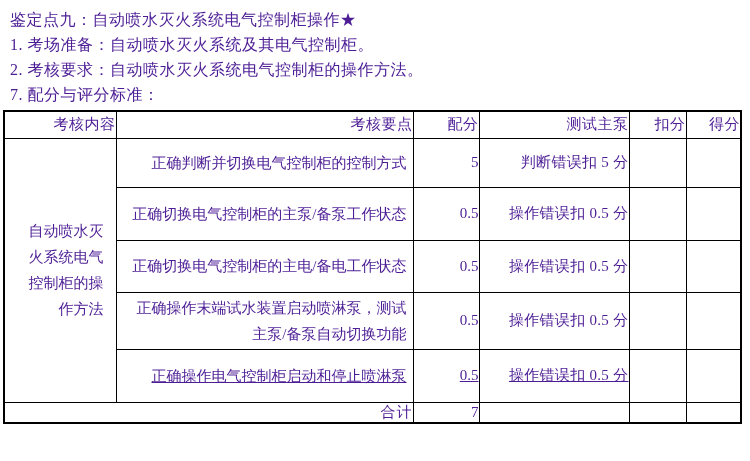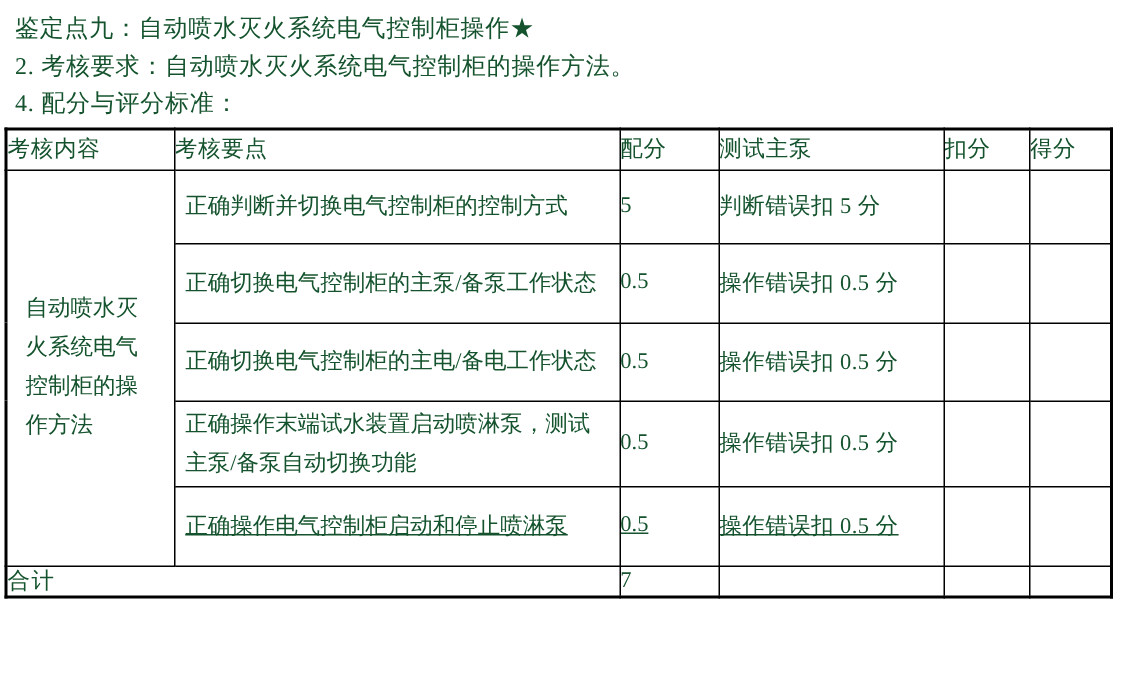--- a/index.html
+++ b/index.html
@@ -2,21 +2,21 @@
 <html><head>
 <meta charset="utf-8">
 <style>
   * { margin: 0; padding: 0; box-sizing: border-box; }
   html, body { background: #ffffff; }
   .page {
     position: relative;
     width: 750px;
     height: 461px;
     background: #ffffff;
-    color: #14532d;
+    color: #4c1d95;
     font-family: "Liberation Serif", "DejaVu Serif", serif;
     overflow: hidden;
   }
   .head {
     padding: 7px 0 0 10px;
   }
   .head .line {
     font-size: 16px;
     line-height: 25px;
     white-space: nowrap;
@@ -27,21 +27,21 @@
     table-layout: fixed;
     width: 737px;
     margin-left: 3px;
     margin-top: 3px;
     border: 2px solid #000000;
   }
   table.assessment td, table.assessment th {
     border: 1px solid #000000;
     font-weight: normal;
     font-size: 15px;
-    text-align: left;
+    text-align: right;
     vertical-align: middle;
     overflow: hidden;
   }
   th.hdr { font-size: 16px; letter-spacing: 0.5px; }
   td.content-cell {
     font-size: 16px;
     line-height: 26px;
     padding: 0 12px;
     text-align: center;
   }
@@ -61,22 +61,23 @@
   tr.r4      { height: 53px; margin-top: 44px; }
   tr.r5      { height: 53px; text-decoration: underline; }
   tr.r-total { height: 18px; }
 </style>
 </head>
 <body>
 
 <div class="page">
   <div class="head">
     <div class="line">鉴定点九：自动喷水灭火系统电气控制柜操作★</div>
+    <div class="line">1. 考场准备：自动喷水灭火系统及其电气控制柜。</div>
     <div class="line">2. 考核要求：自动喷水灭火系统电气控制柜的操作方法。</div>
-    <div class="line">4. 配分与评分标准：</div>
+    <div class="line">7. 配分与评分标准：</div>
   </div>
 
   <table class="assessment">
     <colgroup>
       <col style="width:112px">
       <col style="width:297px">
       <col style="width:66px">
       <col style="width:150px">
       <col style="width:57px">
       <col style="width:55px">

